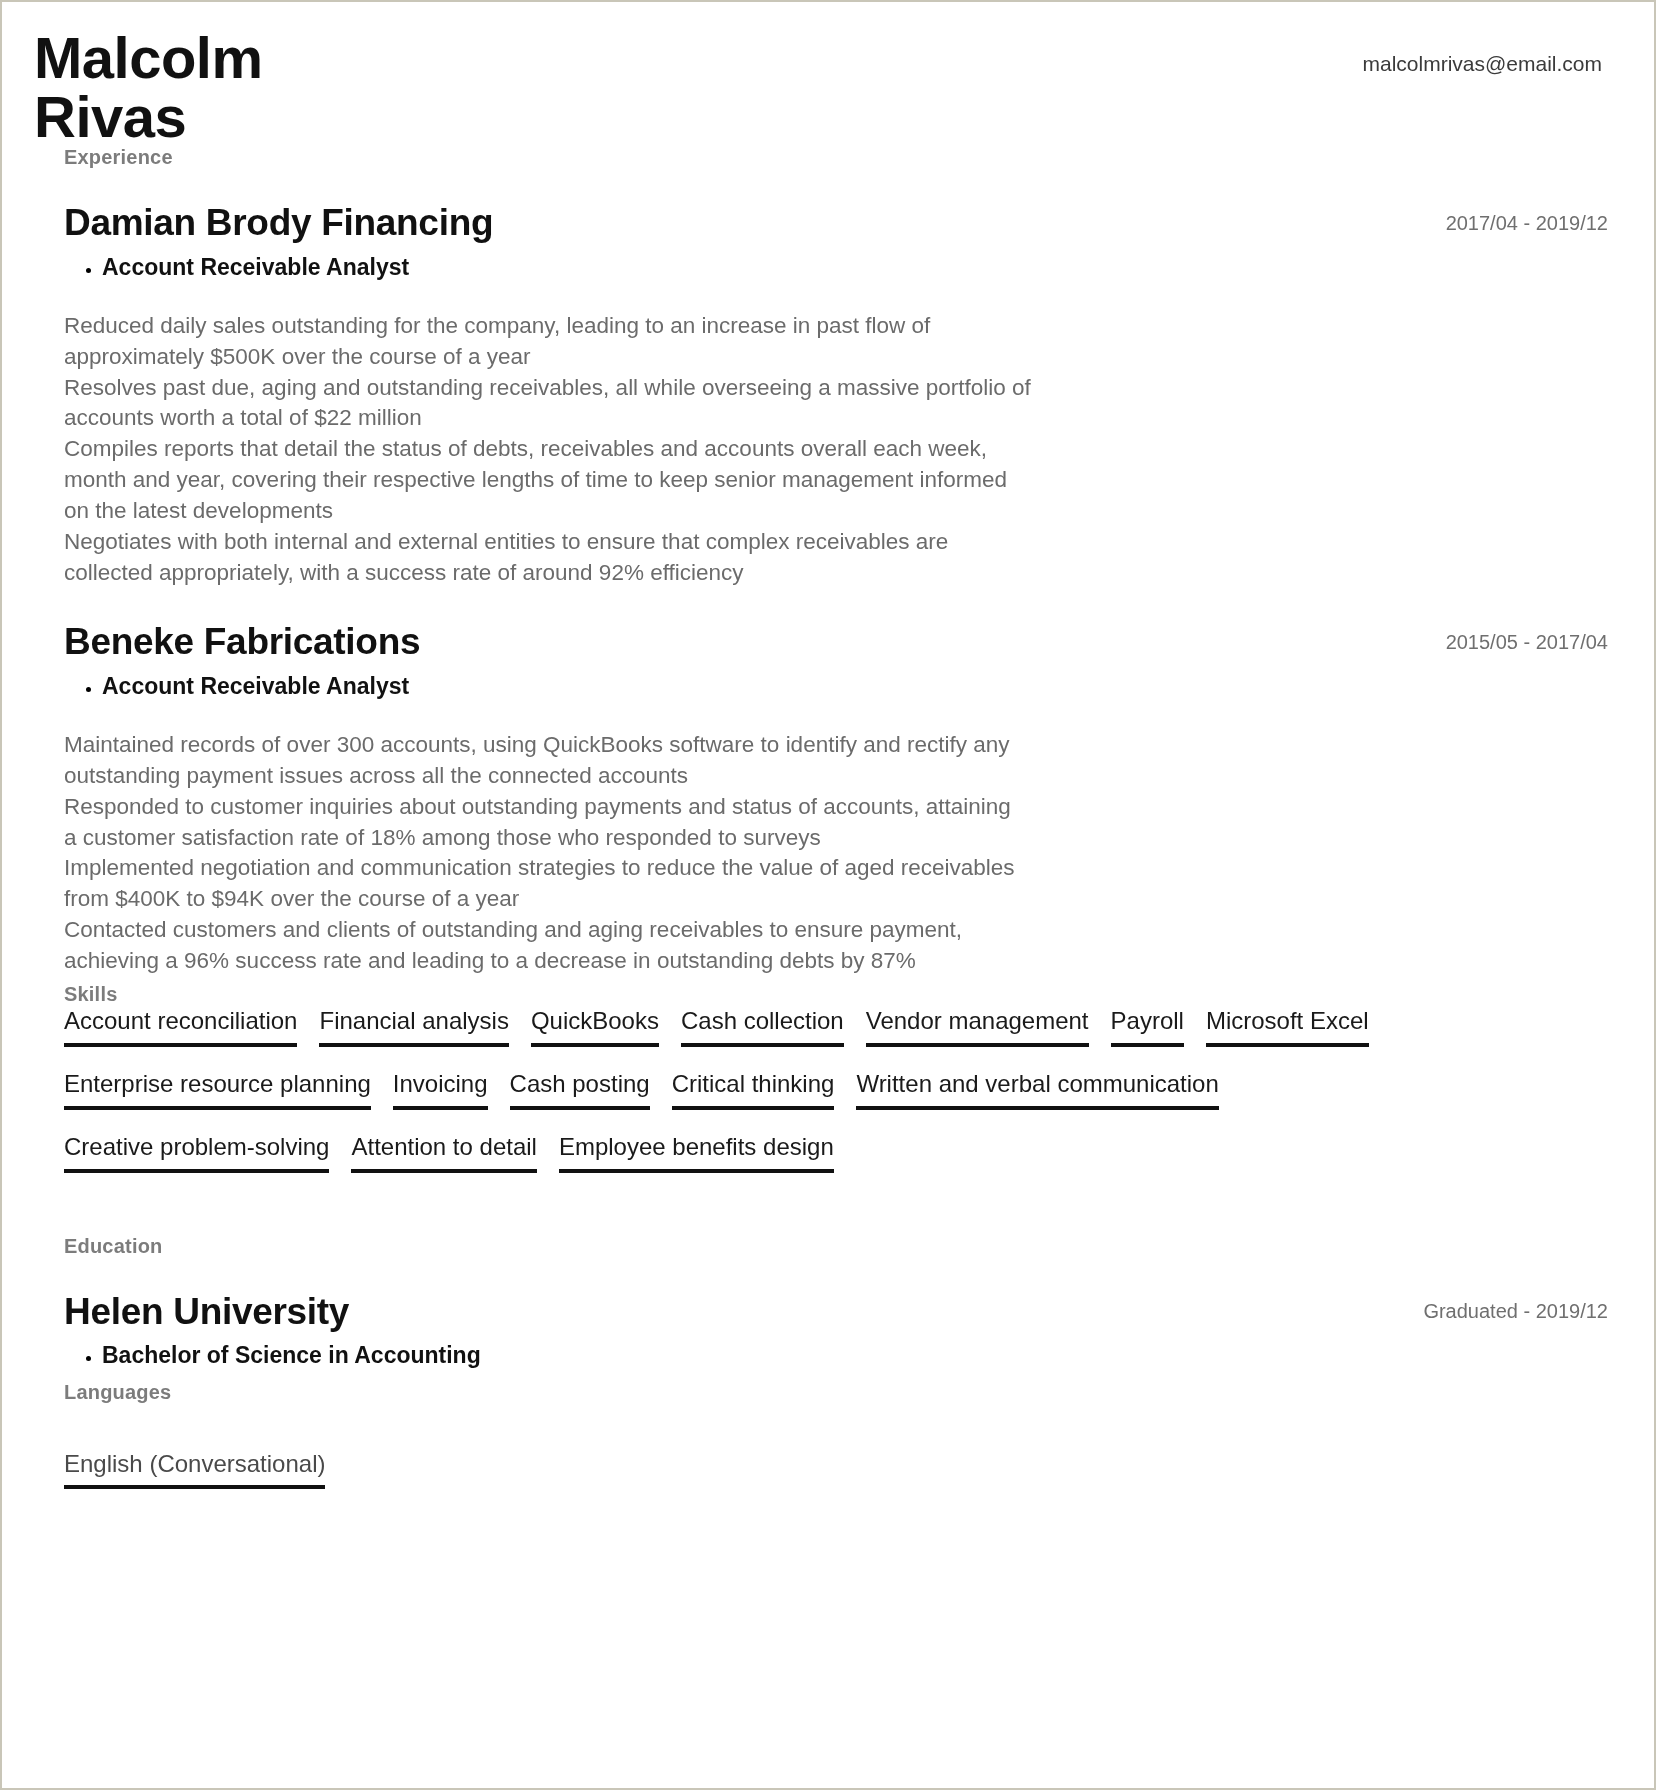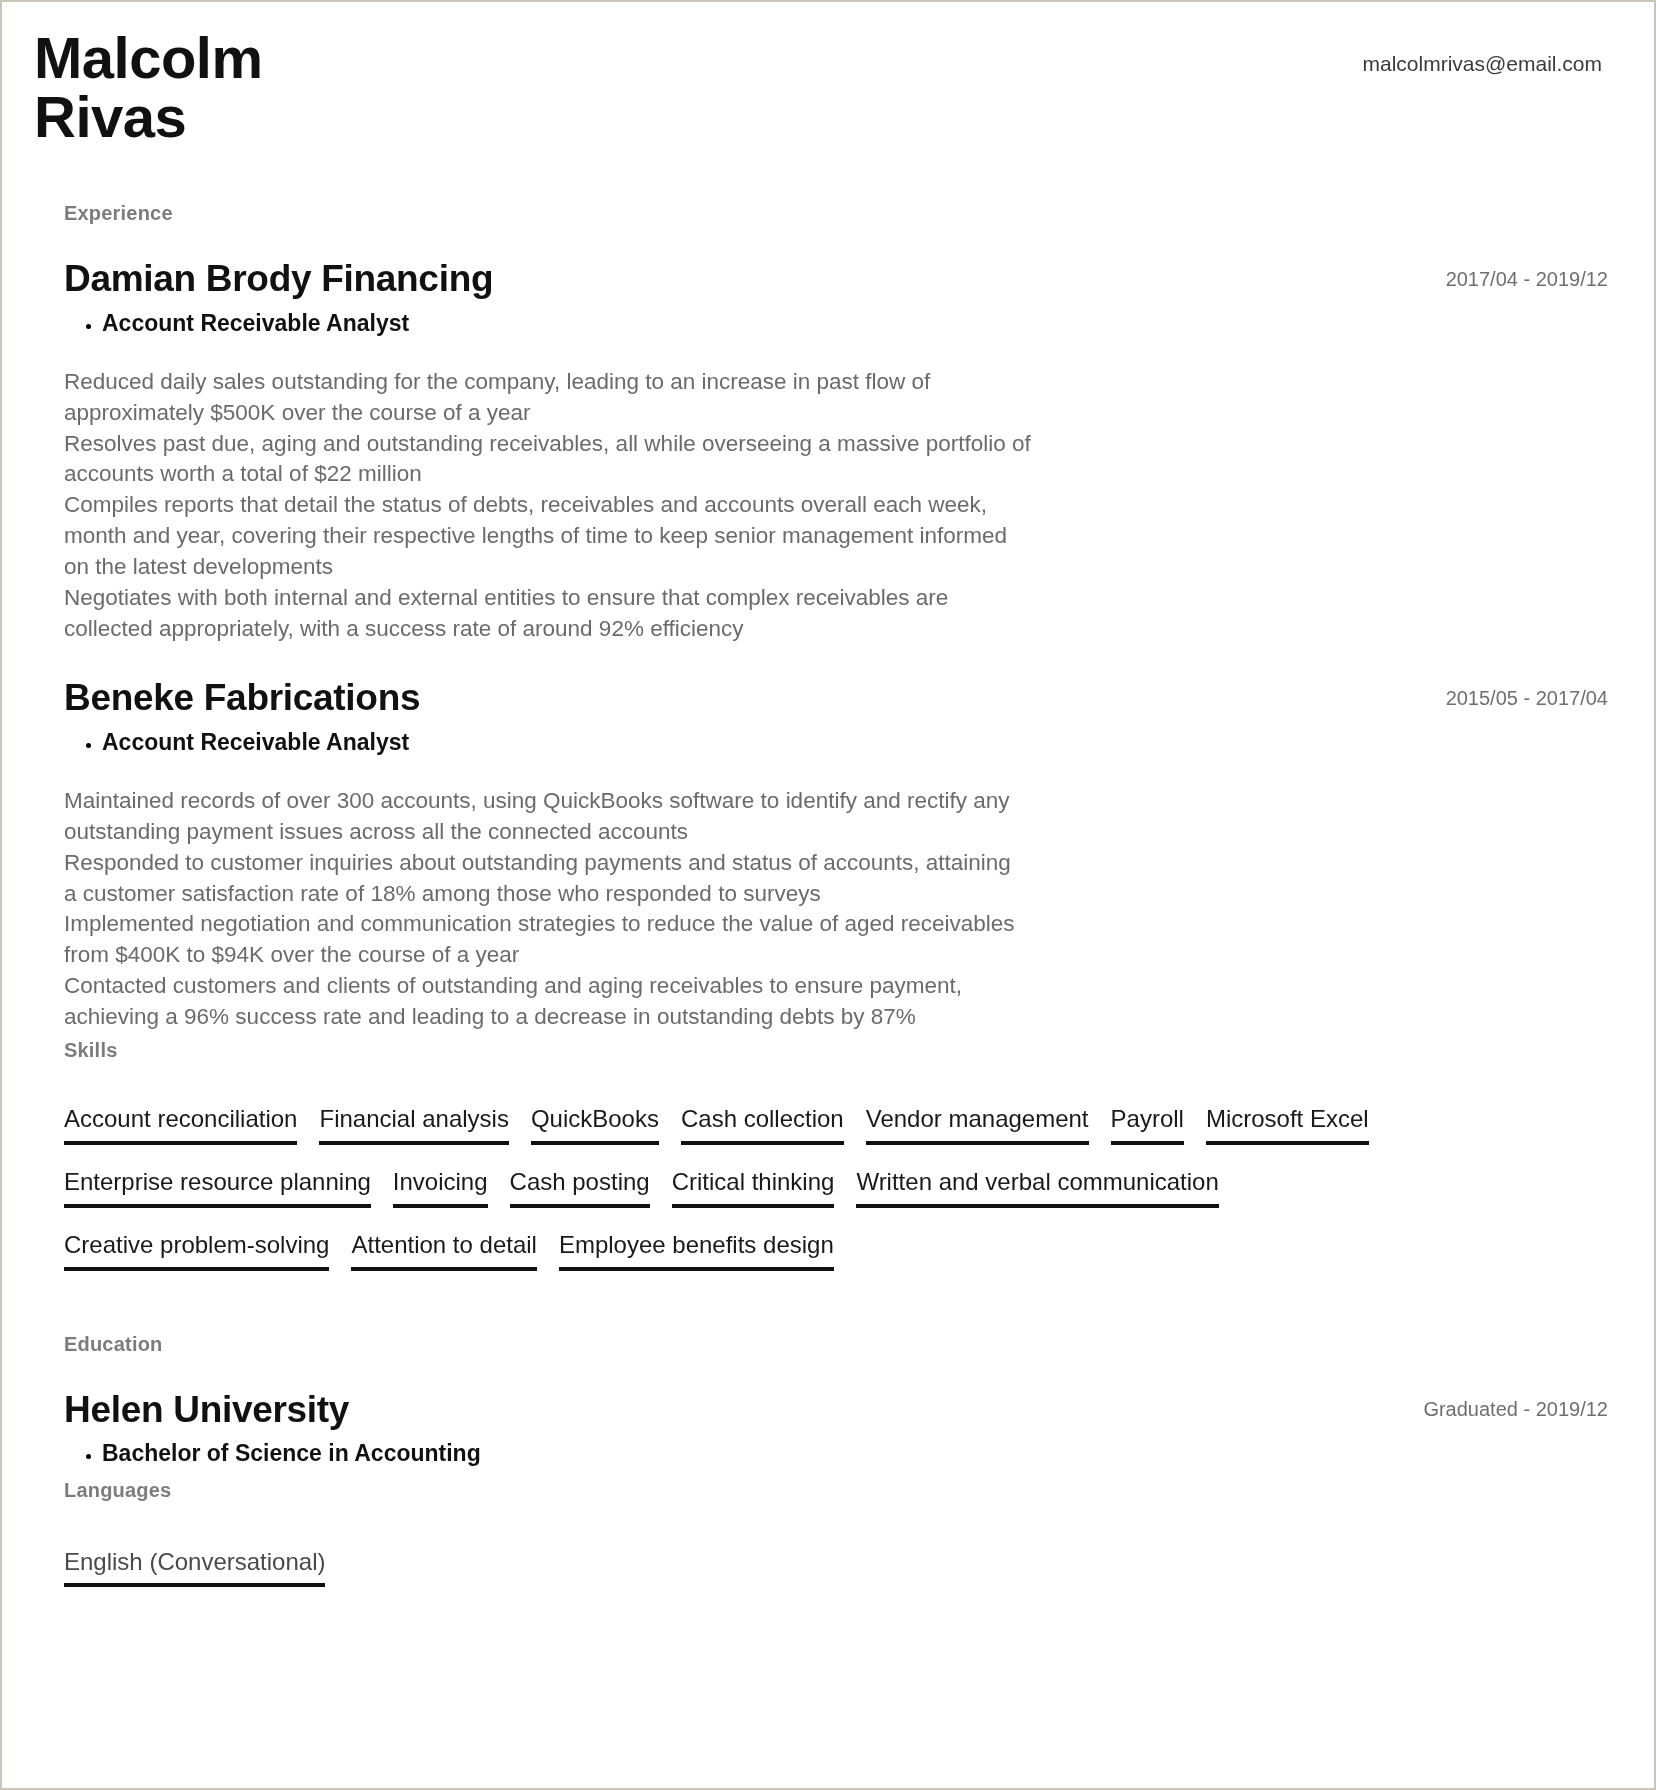--- a/index.html
+++ b/index.html
@@ -49,21 +49,21 @@
     white-space: nowrap;
   }
 
   
   .section-label {
     font-size: 20px;
     font-weight: 700;
     color: #7c7c7c;
     letter-spacing: 0.2px;
   }
-  .sec-experience { margin-top: 56px; padding-left: 32px; }
+  .sec-experience { padding-left: 32px; }
   .sec-skills     { padding-left: 32px; }
   .sec-education  { margin-top: 62px; padding-left: 32px; }
   .sec-languages  { padding-left: 32px; }
 
   
   .entry { margin-top: 34px; }
   .entry-top {
     display: flex;
     align-items: center;
     justify-content: space-between;
@@ -98,21 +98,20 @@
     font-size: 22.5px;
     line-height: 1.37;
     color: #6b6b6b;
     max-width: 1000px;
   }
   .desc .line { display: block; }
 
   
   .skills-head { margin-top: 6px; }
   .tag-wrap {
-    margin-top: 42px;
     display: flex;
     flex-wrap: wrap;
     column-gap: 22px;
     row-gap: 22px;
     max-width: 1370px;
   }
   .tag {
     font-size: 24px;
     color: #1a1a1a;
     line-height: 1.25;

